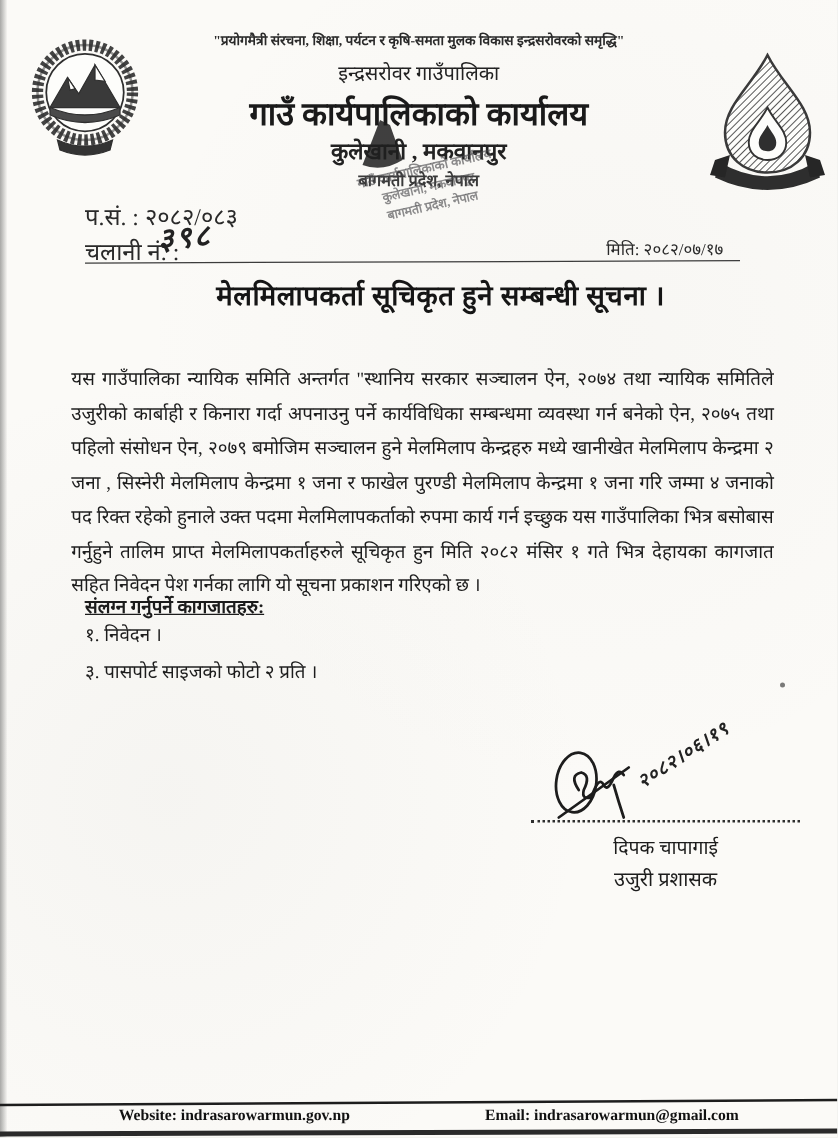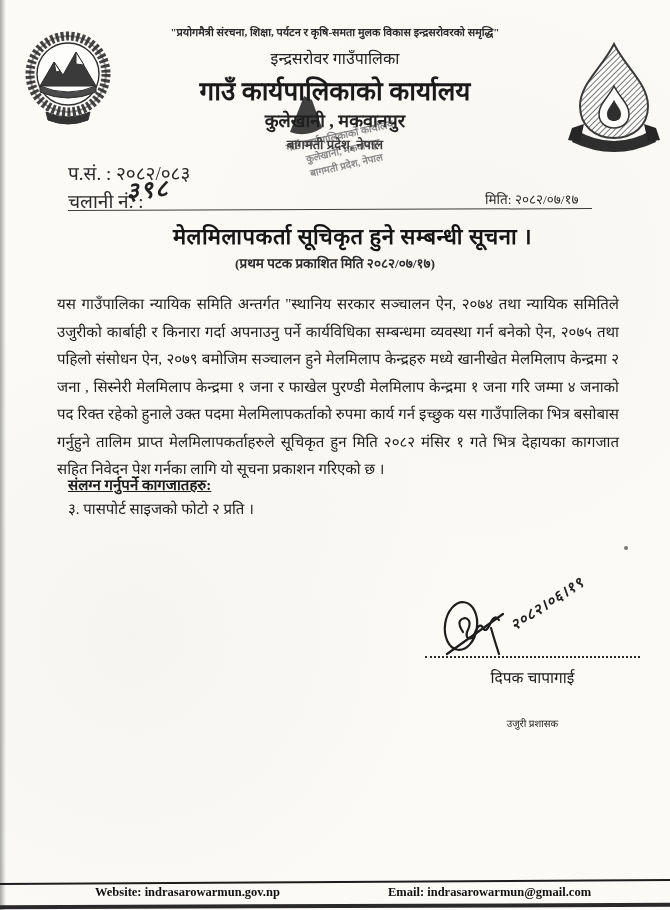--- a/index.html
+++ b/index.html
@@ -90,21 +90,21 @@
     position: absolute; left: 92px; top: 24px;
     font-size: 15px; font-style: italic; font-weight: bold;
     transform: rotate(-33deg); transform-origin: left bottom;
     color: #222; letter-spacing: 1px; white-space: nowrap;
   }
   .sig-dots {
     position: absolute; left: 0; top: 66px; width: 215px;
     border-bottom: 2.5px dotted #2e2e2e;
   }
   .sig-name { position: absolute; left: 0; top: 76px; width: 215px; text-align: center; font-size: 15.5px; color: #1c1c1c; }
-  .sig-role { position: absolute; left: 0; top: 102px; width: 215px; text-align: center; font-size: 10px; color: #1c1c1c; margin-top: 24px; }
+  .sig-role { position: absolute; left: 0; top: 102px; width: 215px; text-align: center; font-size: 16px; color: #1c1c1c; }
 
   .footer-line-top {
     left: 0; top: 881px; width: 670px; height: 0;
     border-top: 2px solid #1d1d1d; transform: rotate(-0.35deg);
   }
   .footer-line-bottom {
     left: 0; top: 904px; width: 670px; height: 4px; background: #2a2a2a;
     transform: rotate(-0.2deg);
   }
   .site  { left: 95px;  top: 885px; font-size: 12.5px; font-weight: bold; color: #111; }
@@ -168,26 +168,26 @@
     <div>बागमती प्रदेश, नेपाल</div>
   </div>
 
   <div class="abs refline ref-no">प.सं. : २०८२/०८३</div>
   <div class="abs refline dispatch">चलानी नं. :</div>
   <div class="abs dispatch-num">३९८</div>
   <div class="abs ref-underline"></div>
   <div class="abs refline miti">मिति: २०८२/०७/१७</div>
 
   <div class="abs ctr title">मेलमिलापकर्ता सूचिकृत हुने सम्बन्धी सूचना ।</div>
-  <div class="abs ctr subtitle">(प्रथम पटक प्रकाशित मिति २०८२/०७/१७)</div>
 
   <div class="abs bodytext">यस गाउँपालिका न्यायिक समिति अन्तर्गत "स्थानिय सरकार सञ्चालन ऐन, २०७४ तथा न्यायिक समितिले उजुरीको कार्बाही र किनारा गर्दा अपनाउनु पर्ने कार्यविधिका सम्बन्धमा व्यवस्था गर्न बनेको ऐन, २०७५ तथा पहिलो संसोधन ऐन, २०७९ बमोजिम सञ्चालन हुने मेलमिलाप केन्द्रहरु मध्ये खानीखेत मेलमिलाप केन्द्रमा २ जना , सिस्नेरी मेलमिलाप केन्द्रमा १ जना र फाखेल पुरण्डी मेलमिलाप केन्द्रमा १ जना गरि जम्मा ४ जनाको पद रिक्त रहेको हुनाले उक्त पदमा मेलमिलापकर्ताको रुपमा कार्य गर्न इच्छुक यस गाउँपालिका भित्र बसोबास गर्नुहुने तालिम प्राप्त मेलमिलापकर्ताहरुले सूचिकृत हुन मिति २०८२ मंसिर १ गते भित्र देहायका कागजात सहित निवेदन पेश गर्नका लागि यो सूचना प्रकाशन गरिएको छ ।</div>
 
   <div class="abs attach-head">संलग्न गर्नुपर्ने कागजातहरु:</div>
   <div class="abs attach-list">
+    <div class="item">१. निवेदन ।</div>
     <div class="item">३. पासपोर्ट साइजको फोटो २ प्रति ।</div>
   </div>
 
   <div class="abs dot-speck"></div>
 
   <div class="abs sig-wrap">
     <svg class="sig-svg" width="120" height="70" viewBox="0 0 120 70">
       <g fill="none" stroke="#1d1d1d" stroke-width="2.2" stroke-linecap="round">
         <ellipse cx="28" cy="34" rx="16" ry="24" transform="rotate(8 28 34)"></ellipse>
         <path d="M30 40 q-8 -12 2 -14 q8 2 2 14 q-2 8 6 6"></path>

